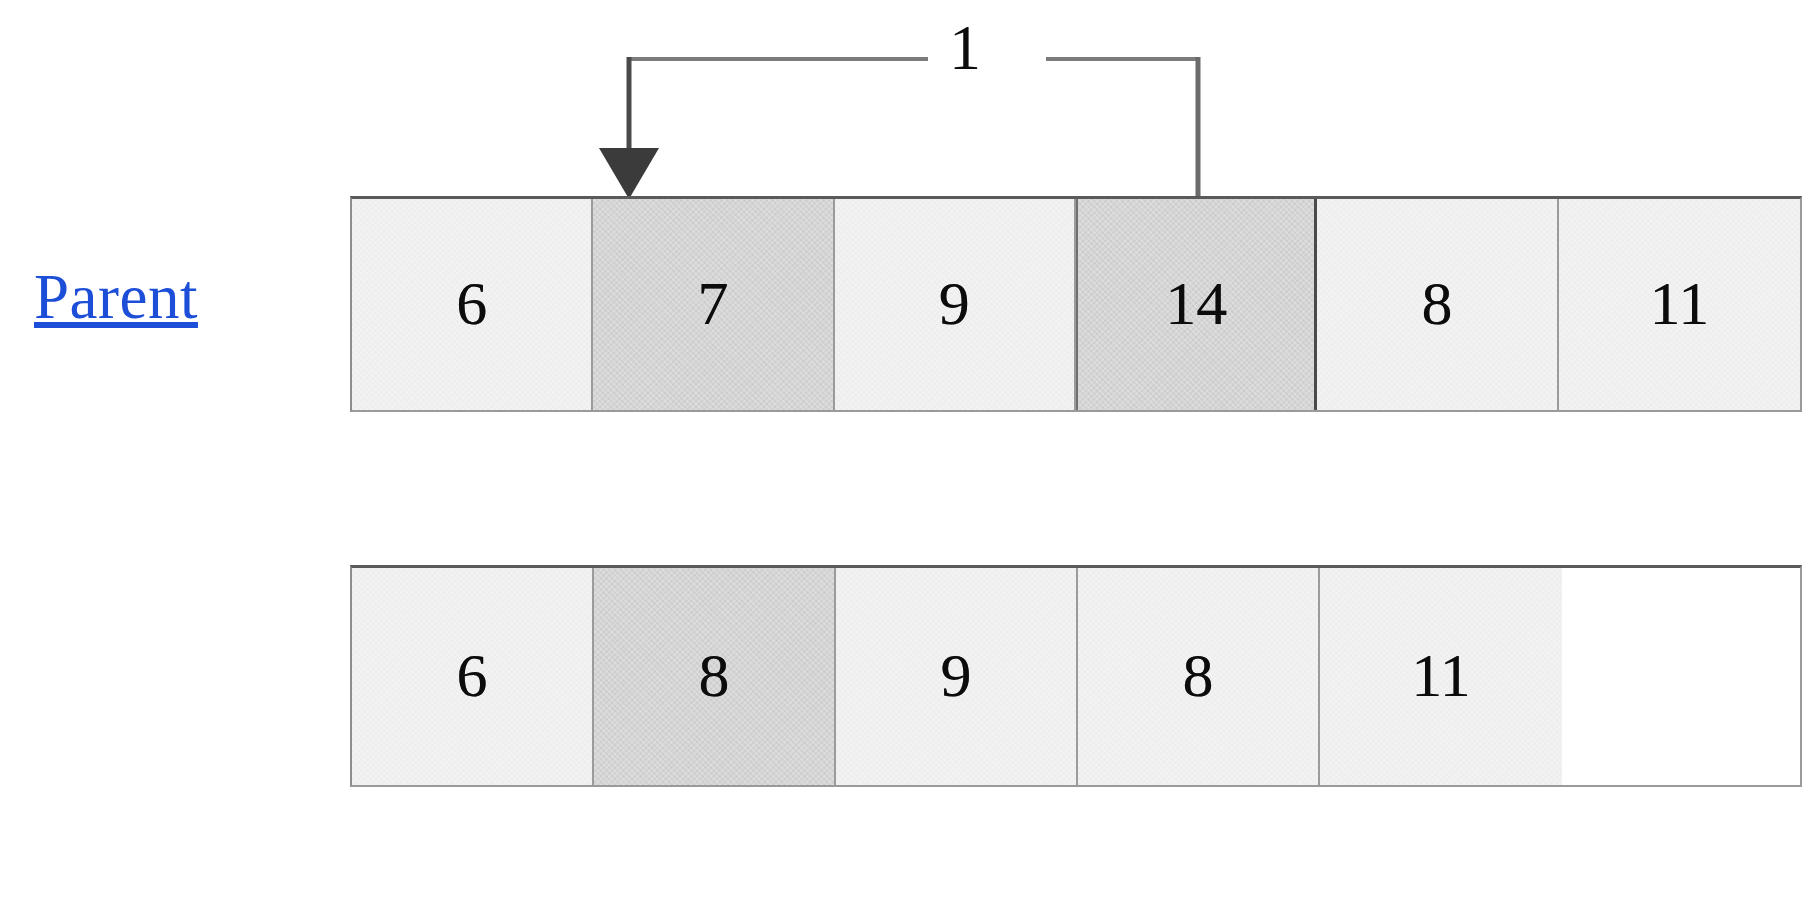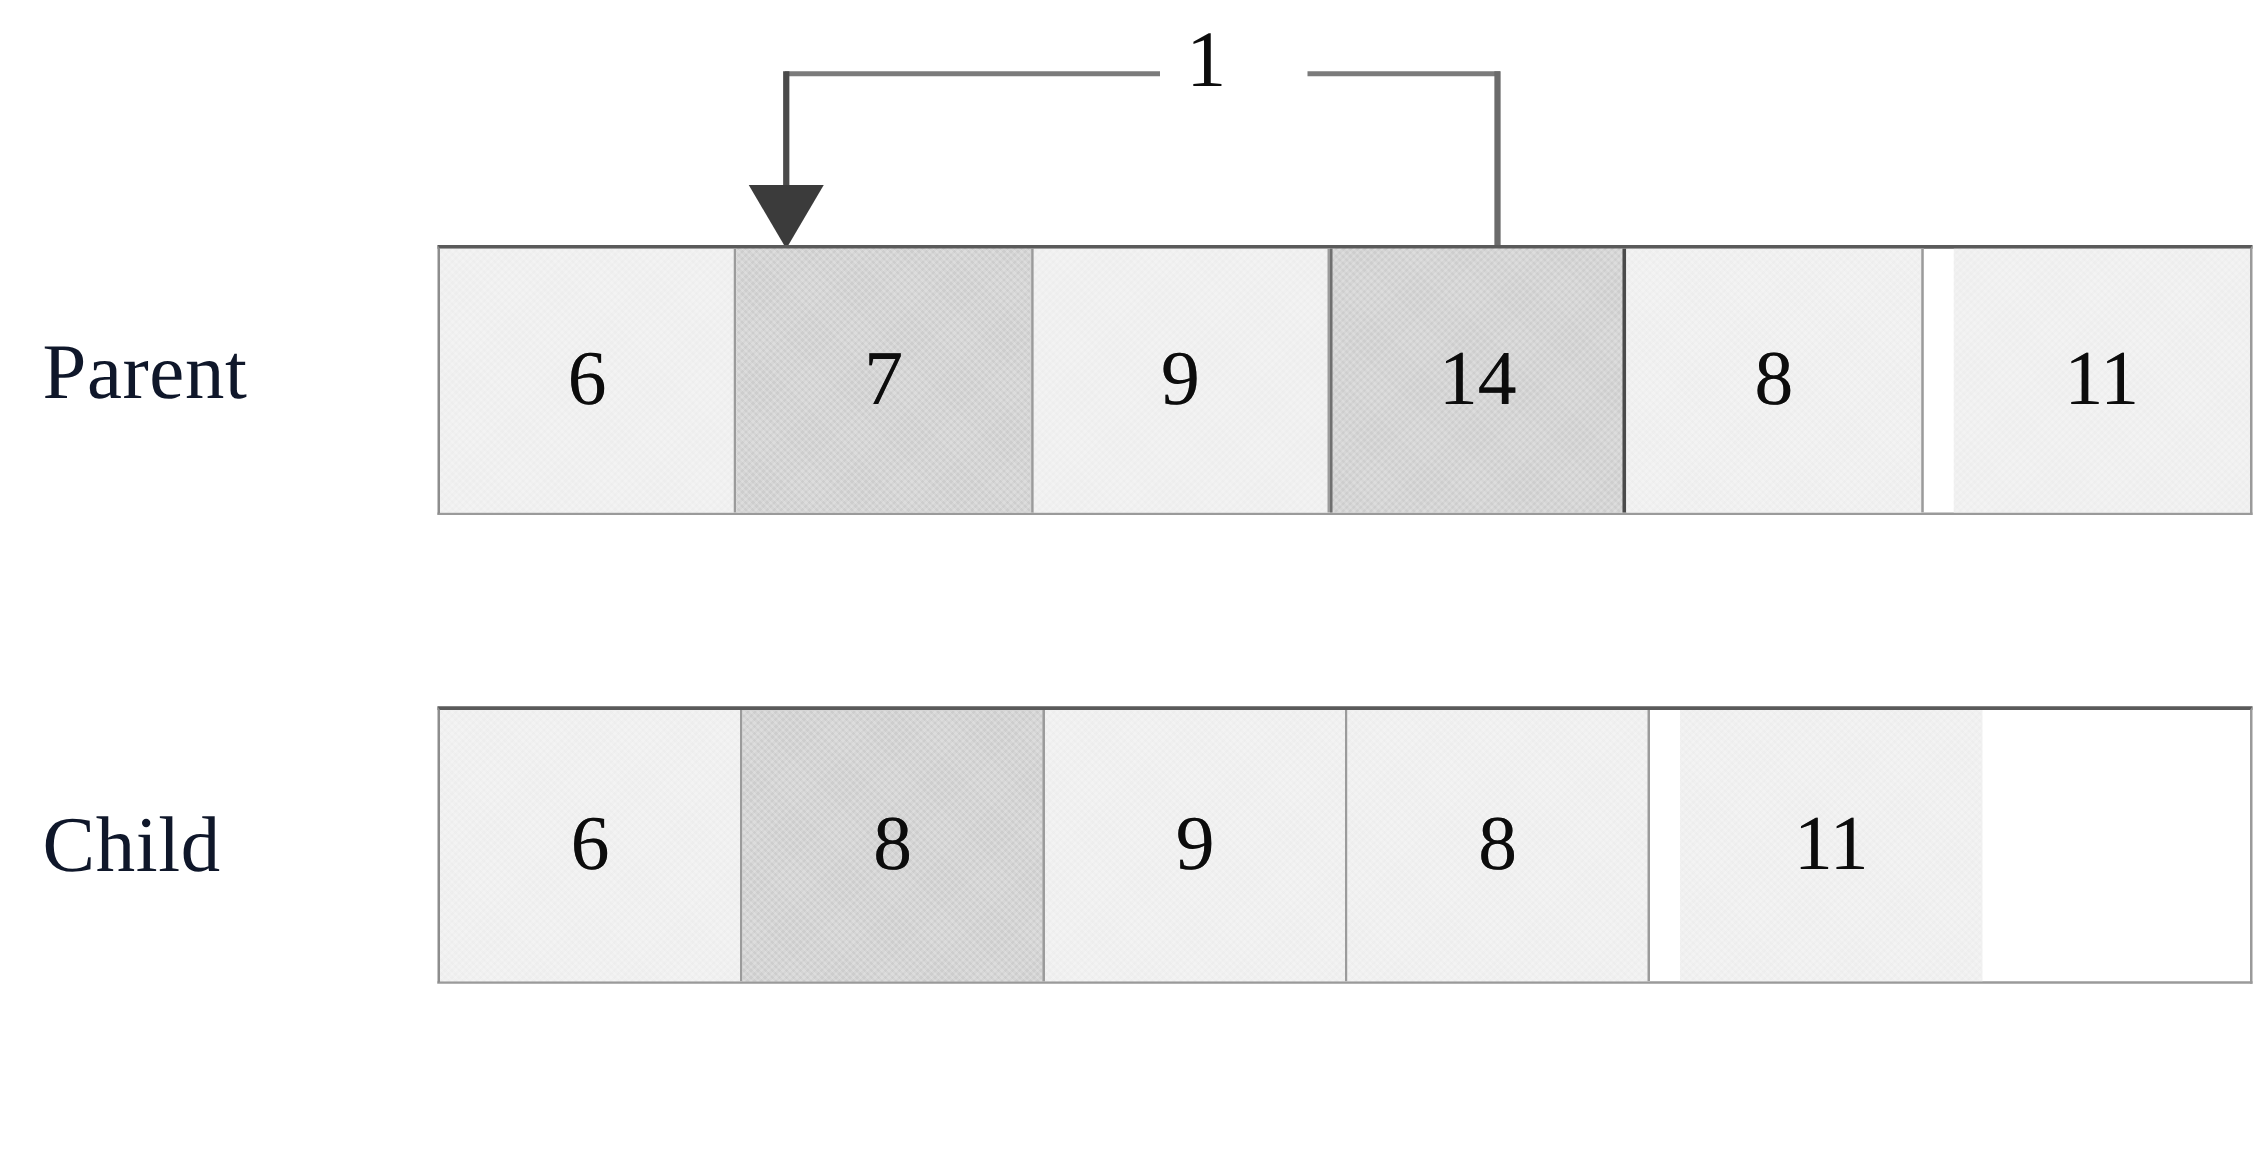--- a/index.html
+++ b/index.html
@@ -19,23 +19,24 @@
     background: #ffffff;
     overflow: hidden;
   }
 
   
   .row-label {
     position: absolute;
     font-family: "Liberation Serif", "DejaVu Serif", serif;
     font-size: 63px;
     line-height: 1;
-    color: #0f172a;
+    color: #1d4ed8;
     letter-spacing: 0.5px;
     white-space: nowrap;
+    text-decoration: underline;
   }
   #label-parent { left: 34px; top: 266px; }
   #label-child  { left: 34px; top: 645px; }
 
   
   .array-row {
     position: absolute;
     display: flex;
     box-sizing: border-box;
     border-top: 3px solid #5a5a5a;
@@ -59,21 +60,21 @@
     font-size: 62px;
     line-height: 1;
     color: #0c0c0c;
     background: #f3f3f3;
     border-right: 2px solid #9b9b9b;
     
     background-image:
       repeating-linear-gradient(45deg,  rgba(0,0,0,0.012) 0 2px, rgba(0,0,0,0) 2px 4px),
       repeating-linear-gradient(-45deg, rgba(0,0,0,0.012) 0 2px, rgba(0,0,0,0) 2px 4px);
   }
-  .cell:last-child { border-right: none; margin-left: 24px; }
+  .cell:last-child { border-right: none; }
 
   .cell.shaded {
     background-color: #cdcdcd;
     background-image:
       repeating-linear-gradient(45deg,  rgba(255,255,255,0.18) 0 2px, rgba(0,0,0,0) 2px 4px),
       repeating-linear-gradient(-45deg, rgba(255,255,255,0.16) 0 2px, rgba(0,0,0,0) 2px 4px);
   }
   
   .cell.strong-right { border-right: 3px solid #4a4a4a; text-align: center; }
   .cell.strong-left  { border-left: 2px solid #6f6f6f; }
@@ -135,21 +136,20 @@
       <span class="val">14</span>
     </div>
     <div class="cell">
       <span class="val">8</span>
     </div>
     <div class="cell">
       <span class="val">11</span>
     </div>
   </div>
 
-  <div class="row-label" id="label-child">Child</div>
 
   <div class="array-row" id="row-child">
     <div class="cell">
       <span class="val">6</span>
     </div>
     <div class="cell shaded">
       <span class="val">8</span>
     </div>
     <div class="cell">
       <span class="val">9</span>

